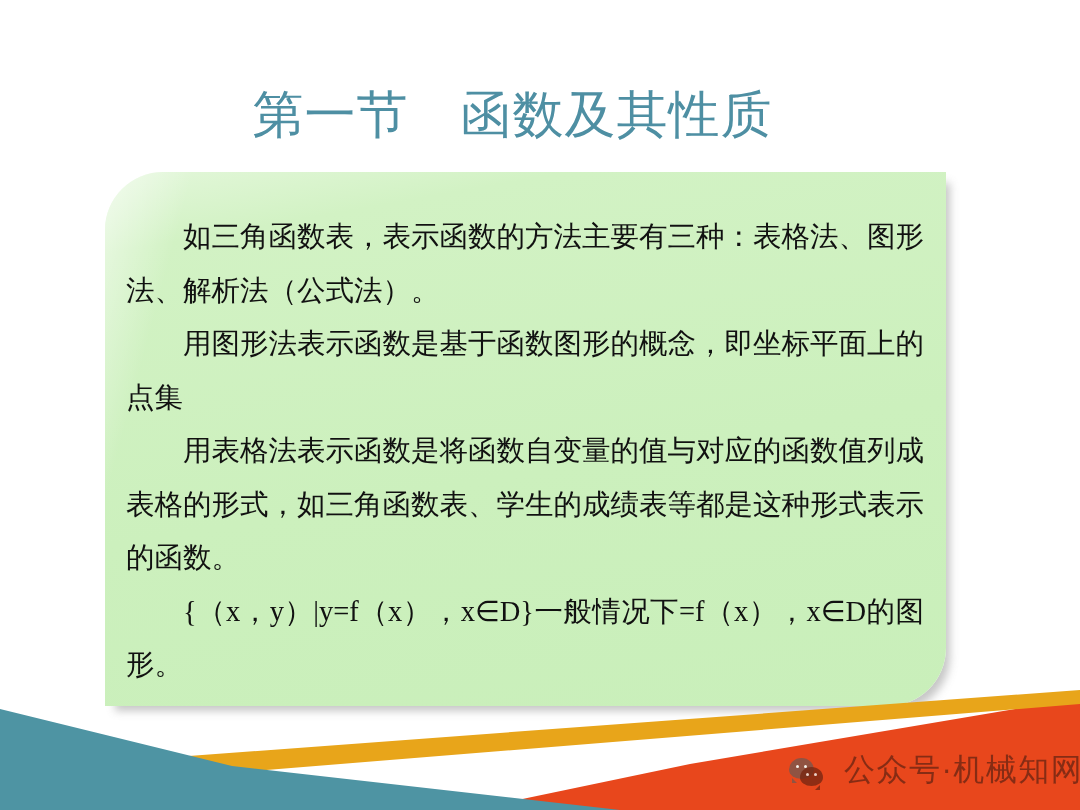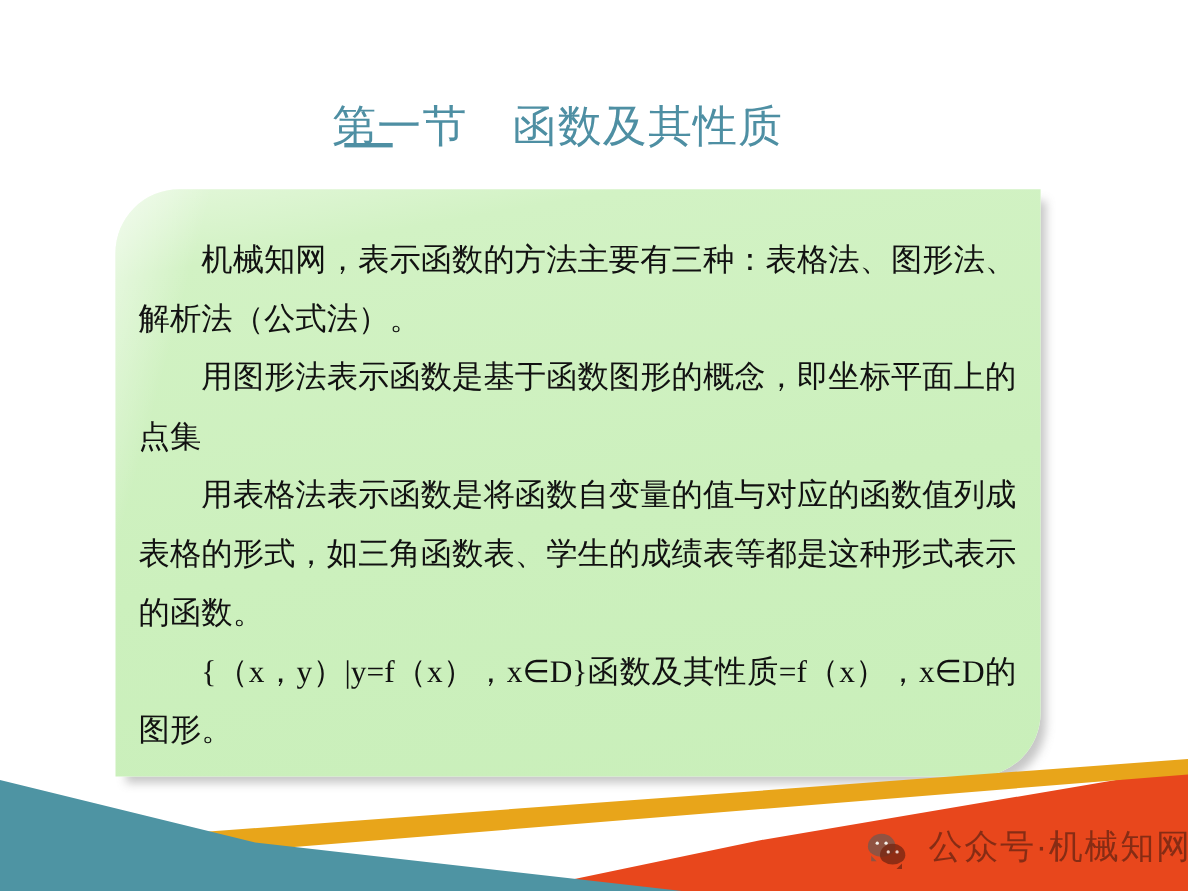--- a/index.html
+++ b/index.html
@@ -18,27 +18,26 @@
   }
 
   
   #title {
     position:absolute;
     left:0; top:22px;
     width:1080px;
     text-align:center;
     padding-left:0px;
     font-family:"Liberation Serif", serif;
-    font-size:40px;
+    font-size:51px;
     line-height:62px;
     font-weight:400;
     color:#4e8fa3;
     letter-spacing:1px;
     white-space:pre;
-    text-decoration:underline;
   }
   #title-inner { display:inline-block; transform:translateX(-55px); }
 
   
   #card {
     position:absolute;
     left:105px; top:172px;
     width:841px; height:534px;
     background:linear-gradient(170deg,#e3f7da 0%,#d2f2c4 12%,#ccf0bd 55%,#c9efba 100%);
     border-radius:58px 0 58px 0;
@@ -137,24 +136,24 @@
 <body>
 
 <div id="slide">
 
   <div id="title">
     <span id="title-inner">第一节　函数及其性质</span>
   </div>
 
   <div id="card">
     <div id="body-text">
-      <p>机械知网，表示函数的方法主要有三种：表格法、图形法、解析法（公式法）。</p>
+      <p>如三角函数表，表示函数的方法主要有三种：表格法、图形法、解析法（公式法）。</p>
       <p>用图形法表示函数是基于函数图形的概念，即坐标平面上的点集</p>
       <p>用表格法表示函数是将函数自变量的值与对应的函数值列成表格的形式，如三角函数表、学生的成绩表等都是这种形式表示的函数。</p>
-      <p class="last">{（x，y）|y=f（x），x∈D}函数及其性质=f（x），x∈D的图形。</p>
+      <p class="last">{（x，y）|y=f（x），x∈D}一般情况下=f（x），x∈D的图形。</p>
     </div>
   </div>
 
   <svg id="deco" viewBox="0 0 1080 120" preserveAspectRatio="none">
 
     <polygon points="1080,8 1080,120 470,120 690,74" fill="#e8471c"></polygon>
 
     <polygon points="1080,0 1080,14 20,100 0,101 0,80" fill="#e8a51a"></polygon>
 
     <polygon points="0,19 0,120 620,120 232,76" fill="#4e94a3"></polygon>

